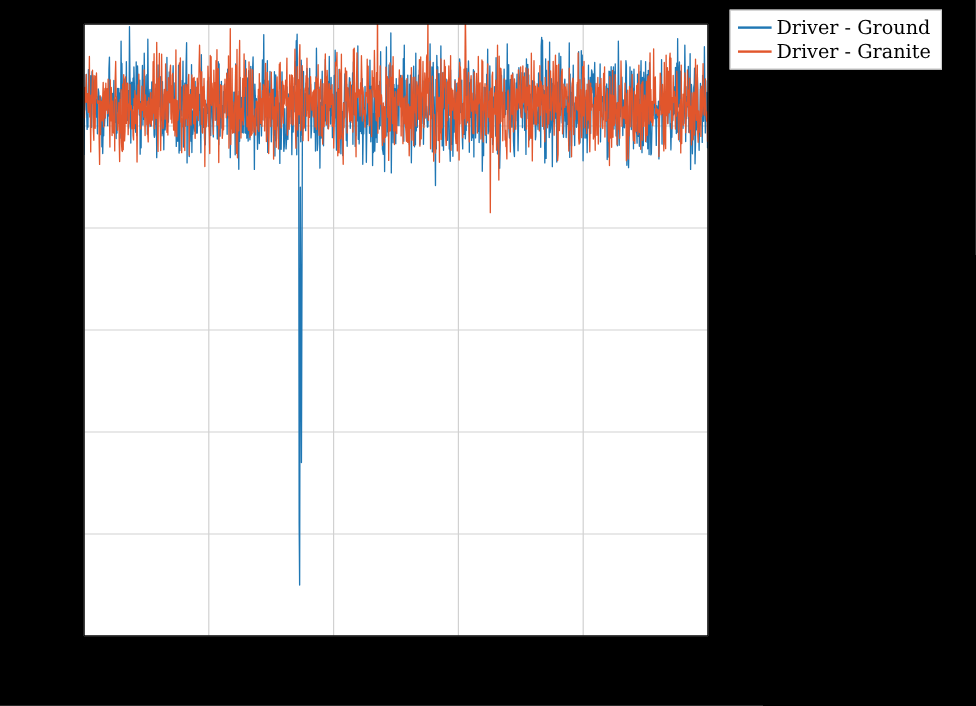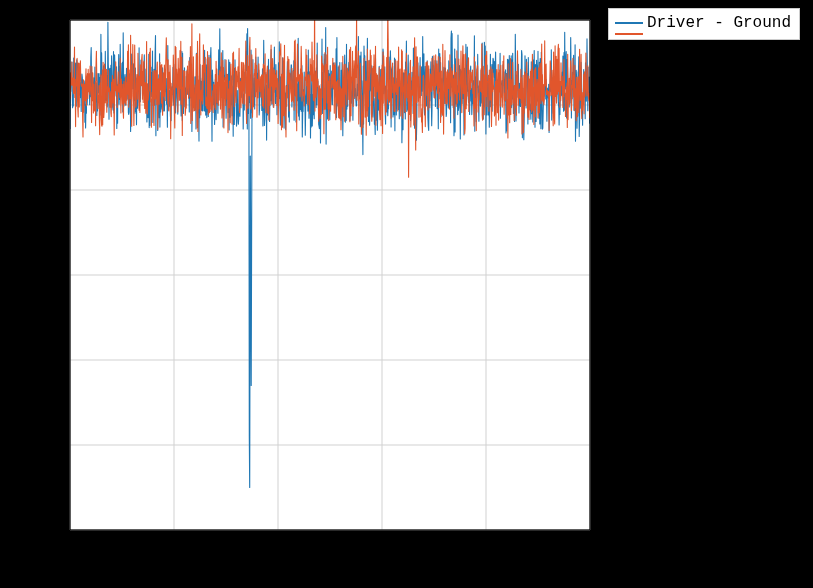--- a/index.html
+++ b/index.html
@@ -8,21 +8,20 @@
     background: #000;
     width: 813px;
     height: 588px;
     overflow: hidden;
     font-family: "DejaVu Serif", "Times New Roman", serif;
   }
   #stage {
     position: relative;
     width: 813px;
     height: 556px;
-    font-family: Liberation Mono, monospace;
   }
   svg { display: block; }
   .legend-box {
     position: absolute;
     background: #fff;
     border: 1px solid #ccc;
     padding: 4px 8px 4px 6px;
     font-size: 16px;
     line-height: 20px;
     color: #000;
@@ -74,16 +73,17 @@
   <rect id="plot-frame" fill="none" stroke="#000" stroke-width="1.2" x="70" y="20" width="520" height="510"></rect>
 </svg>
 
 <div id="legend" class="legend-box" style="left: 608px; top: 8px;">
   <div class="legend-row">
     <span class="legend-swatch" id="sw0" style="border-top-color: rgb(31, 119, 180);"></span>
     <span>Driver - Ground</span>
   </div>
   <div class="legend-row">
     <span class="legend-swatch" id="sw1" style="border-top-color: rgb(225, 86, 44);"></span>
+    <span>Driver - Granite</span>
   </div>
 </div>
 
 </div>
 
 </body></html>

